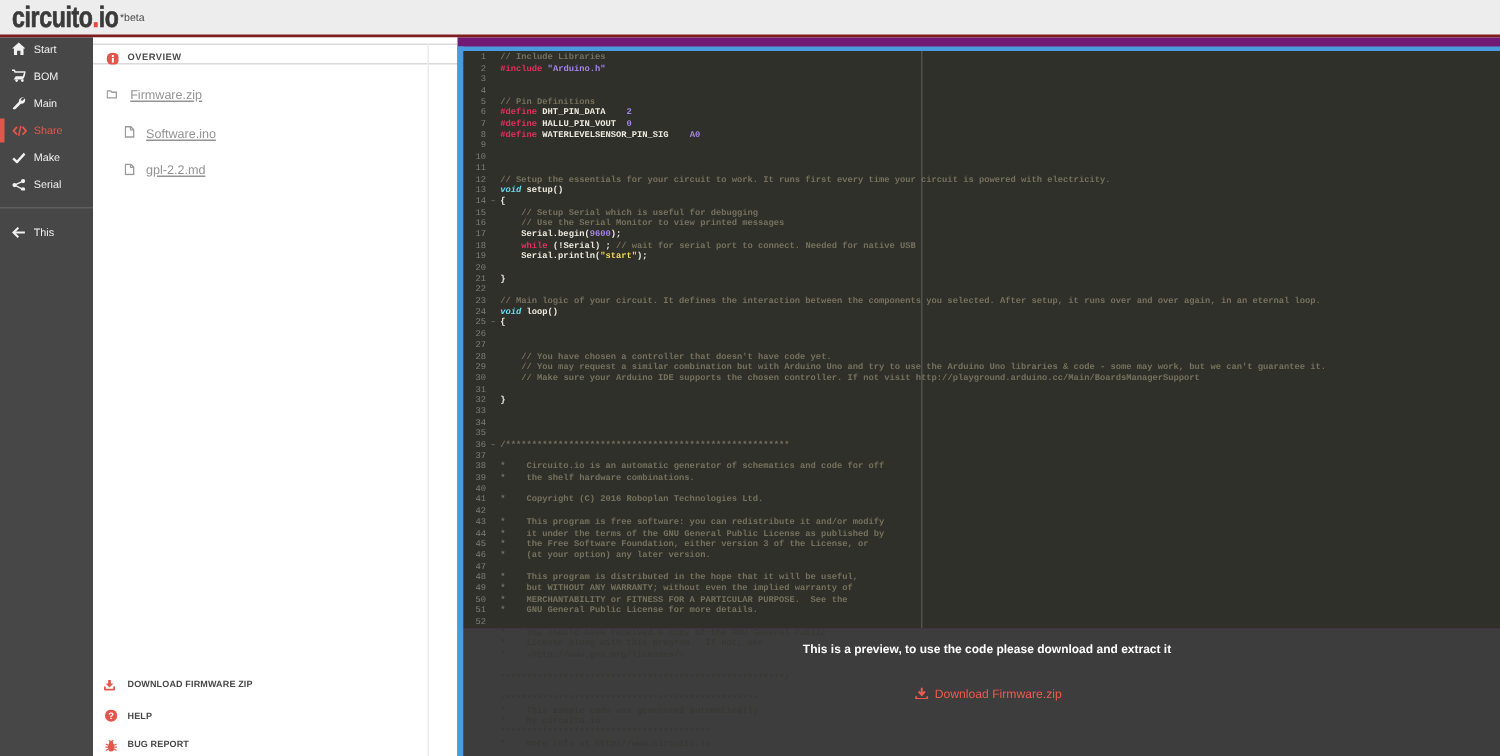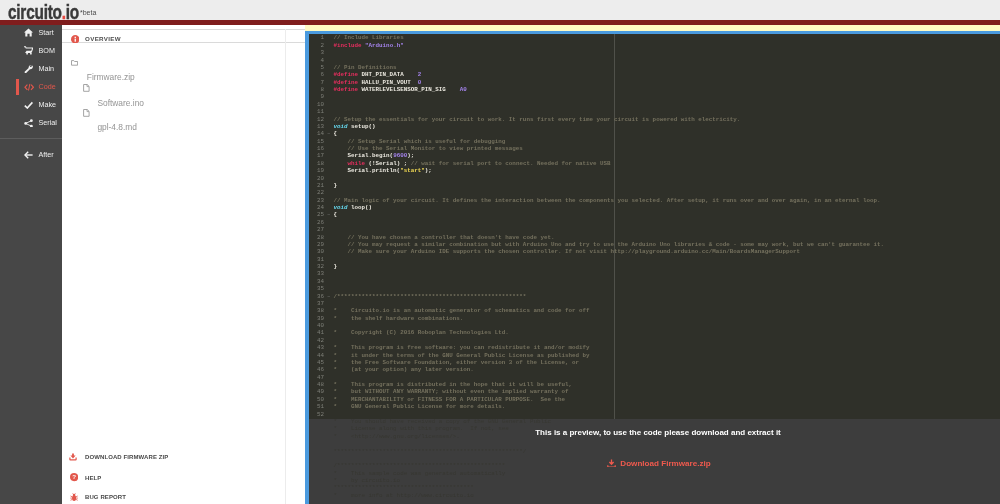--- a/index.html
+++ b/index.html
@@ -1,43 +1,43 @@
 <!DOCTYPE html>
 <html><head><meta charset="utf-8">
 <style>
 * { margin:0; padding:0; box-sizing:border-box; }
 html,body { width:1000px; height:504px; overflow:hidden; background:#fff;
   font-family:"Liberation Sans", sans-serif; }
 #hdr { position:absolute; left:0; top:0; width:1000px; height:25px;
-  background:#ededed; border-bottom:5px solid #7f1d1d; }
+  background:#ededed; border-bottom:2px solid #7f1d1d; }
 #logo { position:absolute; left:8px; top:1.2px; font-size:19.5px; font-weight:bold;
   color:#3a3a3a; letter-spacing:-0.3px; transform:scaleX(0.79); -webkit-text-stroke:0.45px #3a3a3a; transform-origin:0 0;
   white-space:nowrap; }
 #logo b { color:#e8473f; -webkit-text-stroke:0.45px #e8473f; }
 #beta { position:absolute; left:80px; top:9px; font-size:7px; color:#4a4a4a; }
 #nav { position:absolute; left:0; top:25px; width:62px; height:479px; background:#474747; }
-.ni { position:absolute; left:16px; width:38px; height:18.1px; }
+.ni { position:absolute; left:0; width:38px; height:18.1px; }
 .ni span { position:absolute; left:22.5px; top:0; line-height:18.1px; font-size:7.2px;
   color:#f0f0f0; }
 .ni.act span { color:#e2574c; }
 .ni.act:before { content:""; position:absolute; left:0; top:1px; width:2.5px; height:16px;
   background:#e2574c; }
 .nd { position:absolute; left:0; top:113px; width:62px; height:1px; background:#5d5d5d; }
 #panel { position:absolute; left:62px; top:25px; width:242.5px; height:479px; background:#fff; }
 #ovbar { position:absolute; left:0; top:3.5px; width:242.5px; height:14.5px;
   border-top:1px solid #dadada; border-bottom:1px solid #dadada; }
 #ovbar span { position:absolute; left:23px; top:5.2px; font-size:6.2px; font-weight:bold;
   color:#4d4d4d; letter-spacing:0.35px; }
 .frow { position:absolute; left:0; width:242.5px; height:14px; }
-.frow span { position:absolute; top:14px; line-height:14px; font-size:8.4px; color:#949494; }
+.frow span { position:absolute; top:0; line-height:14px; font-size:8.4px; color:#949494;text-decoration:underline; }
 .blrow { position:absolute; left:0; width:242.5px; height:12px; }
 .blrow span { position:absolute; left:23px; top:0; line-height:12px; font-size:6.0px;
   font-weight:bold; color:#484848; letter-spacing:0.1px; }
 #sline { position:absolute; left:223.4px; top:3.5px; width:1px; height:475.5px; background:#ececec; }
-#codewrap { position:absolute; left:304.5px; top:25px; width:695.5px; height:479px; background:#fef9c3; }
+#codewrap { position:absolute; left:304.5px; top:25px; width:695.5px; height:479px; background:#701a75; }
 #codebox { position:absolute; left:0; top:5.5px; width:695.5px; height:473.5px;
   border-top:3px solid #4a9ade; border-left:4.5px solid #4a9ade; }
 #edit { position:absolute; left:0; top:0; width:691px; height:385.2px; background:#2f3029;
   overflow:hidden; font-family:"Liberation Mono", monospace; }
 #ruler { position:absolute; left:305px; top:0; width:1px; height:385.2px; background:#50514a; }
 #gut { position:absolute; left:0; top:0.9px; width:18px; text-align:right; }
 .gl { height:7.38px; line-height:7.38px; font-size:5.85px; color:#7e7f78;
   padding-right:2.5px; position:relative; }
 .gl b { position:absolute; left:18.5px; top:0; font-weight:normal; color:#777; }
 #codelines { position:absolute; left:25px; top:0.9px; white-space:pre; }
@@ -49,21 +49,21 @@
 i[s="n"] { color:#a483ec; }
 i[s="t"] { color:#66D9EF; font-style:italic; }
 #ovl { position:absolute; left:0; top:385.2px; width:691px; height:85.3px; background:#3d3d3d;
   overflow:hidden; }
 #ghost { position:absolute; left:25px; top:-0.6px; white-space:pre;
   font-family:"Liberation Mono", monospace; }
 .gh { height:7.38px; line-height:7.38px; font-size:5.85px; color:#373731; }
 #pvmsg { position:absolute; left:4px; top:9.5px; width:691px; text-align:center;
   font-size:8px; font-weight:bold; color:#fff; }
 #dlrow { position:absolute; left:5px; top:33px; width:691px; text-align:center; }
-#dlrow span { font-size:8.1px; font-weight:bold; color:#ef5a4e; }
+#dlrow span { font-size:8.1px; font-weight:normal; color:#ef5a4e; }
 </style></head>
 <body>
 <div id="hdr">
   <div id="logo">circuito<b>.</b>io</div>
   <div id="beta">*beta</div>
 </div>
 <div id="nav">
 <div class="ni" style="top:-1.45px">
       <svg width="9" height="9" viewBox="0 0 9 9" style="position:absolute;left:7.5px;top:4.5px" xmlns="http://www.w3.org/2000/svg">
         <path d="M4.5 0.4 L9 4.4 H7.7 V8.6 H5.6 V5.8 H3.4 V8.6 H1.3 V4.4 H0 Z" fill="#f1f1f1"></path>
@@ -83,21 +83,21 @@
         <path d="M8.3 1.2 A2.6 2.6 0 0 0 4.6 3.9 L0.9 7.6 A0.9 0.9 0 0 0 2.2 8.9 L5.9 5.2 A2.6 2.6 0 0 0 8.6 1.5 L7 3.1 L5.7 2.8 L6.7 1.2 Z" fill="#f1f1f1"></path>
       </svg>
       <span>Main</span>
     </div>
 <div class="ni act" style="top:52.78999999999999px">
       <svg width="10" height="8" viewBox="0 0 10 8" style="position:absolute;left:7.5px;top:5.0px" xmlns="http://www.w3.org/2000/svg">
         <path d="M3.4 1.6 L1 4.2 L3.4 6.8" stroke="#e2574c" stroke-width="1.2" fill="none"></path>
         <path d="M7.0 1.6 L9.4 4.2 L7.0 6.8" stroke="#e2574c" stroke-width="1.2" fill="none"></path>
         <path d="M5.9 0.9 L4.5 7.5" stroke="#e2574c" stroke-width="1.0" fill="none"></path>
       </svg>
-      <span>Code</span>
+      <span>Share</span>
     </div>
 <div class="ni" style="top:70.86999999999999px">
       <svg width="9" height="8" viewBox="0 0 9 8" style="position:absolute;left:7.5px;top:5.0px" xmlns="http://www.w3.org/2000/svg">
         <path d="M0.8 4.6 L3.3 7.0 L8.4 1.4" stroke="#f1f1f1" stroke-width="1.6" fill="none"></path>
       </svg>
       <span>Make</span>
     </div>
 <div class="ni" style="top:88.94999999999999px">
       <svg width="9" height="8.6" viewBox="0 0 9 8.6" style="position:absolute;left:7.5px;top:4.7px" xmlns="http://www.w3.org/2000/svg">
         <circle cx="7.4" cy="1.7" r="1.4" fill="#f1f1f1"></circle>
@@ -106,21 +106,21 @@
         <path d="M1.7 4.4 L7.4 1.7 M1.7 4.4 L7.4 7.2" stroke="#f1f1f1" stroke-width="0.9"></path>
       </svg>
       <span>Serial</span>
     </div>
 <div class="nd"></div>
 <div class="ni" style="top:120.6px">
       <svg width="9" height="8" viewBox="0 0 9 8" style="position:absolute;left:7.5px;top:5px" xmlns="http://www.w3.org/2000/svg">
         <path d="M4.2 0.8 L1 4 L4.2 7.2" stroke="#f1f1f1" stroke-width="1.4" fill="none"></path>
         <path d="M1.2 4 H8.6" stroke="#f1f1f1" stroke-width="1.4"></path>
       </svg>
-      <span>After</span>
+      <span>This</span>
     </div>
 </div>
 <div id="panel">
   <div id="ovbar">
       <svg width="8.5" height="8.5" viewBox="0 0 8.5 8.5" style="position:absolute;left:8.5px;top:5.2px" xmlns="http://www.w3.org/2000/svg">
         <circle cx="4.25" cy="4.25" r="4.25" fill="#e2574c"></circle>
         <rect x="3.6" y="1.7" width="1.3" height="1.3" fill="#fff"></rect>
         <rect x="3.6" y="3.6" width="1.3" height="3.1" fill="#fff"></rect>
       </svg>
       <span>OVERVIEW</span>
@@ -136,21 +136,21 @@
         <path d="M0.6 0.5 H4.2 L6.1 2.4 V7.3 H0.6 Z" fill="none" stroke="#9b9b9b" stroke-width="0.9"></path>
         <path d="M4.0 0.6 V2.6 H6.0" fill="none" stroke="#9b9b9b" stroke-width="0.8"></path>
       </svg>
       <span style="left:35.4px">Software.ino</span>
     </div>
   <div class="frow" style="top:81px">
       <svg width="7" height="8" viewBox="0 0 7 8" style="position:absolute;left:20.8px;top:2.8px" xmlns="http://www.w3.org/2000/svg">
         <path d="M0.6 0.5 H4.2 L6.1 2.4 V7.3 H0.6 Z" fill="none" stroke="#9b9b9b" stroke-width="0.9"></path>
         <path d="M4.0 0.6 V2.6 H6.0" fill="none" stroke="#9b9b9b" stroke-width="0.8"></path>
       </svg>
-      <span style="left:35.4px">gpl-4.8.md</span>
+      <span style="left:35.4px">gpl-2.2.md</span>
     </div>
   <div class="blrow" style="top:426.3px">
       <svg width="8" height="8" viewBox="0 0 8 8" style="position:absolute;left:7.3px;top:2px" xmlns="http://www.w3.org/2000/svg">
         <path d="M3.1 0.4 H4.9 V2.6 H6.6 L4 5.4 L1.4 2.6 H3.1 Z" fill="#e2574c"></path>
         <path d="M0.3 4.6 V6.4 Q0.3 7.4 1.3 7.4 H6.7 Q7.7 7.4 7.7 6.4 V4.6 H6.5 V6.2 H1.5 V4.6 Z" fill="#e2574c"></path>
       </svg>
       <span>DOWNLOAD FIRMWARE ZIP</span>
     </div>
   <div class="blrow" style="top:446.6px">
       <svg width="8.2" height="8.2" viewBox="0 0 8.2 8.2" style="position:absolute;left:7.7px;top:1.9px" xmlns="http://www.w3.org/2000/svg">

